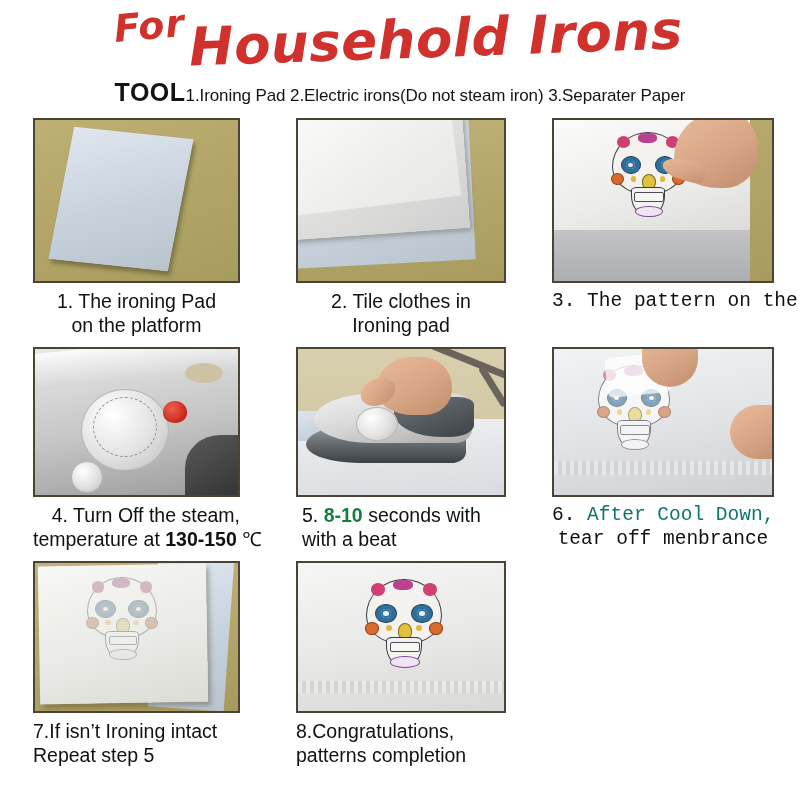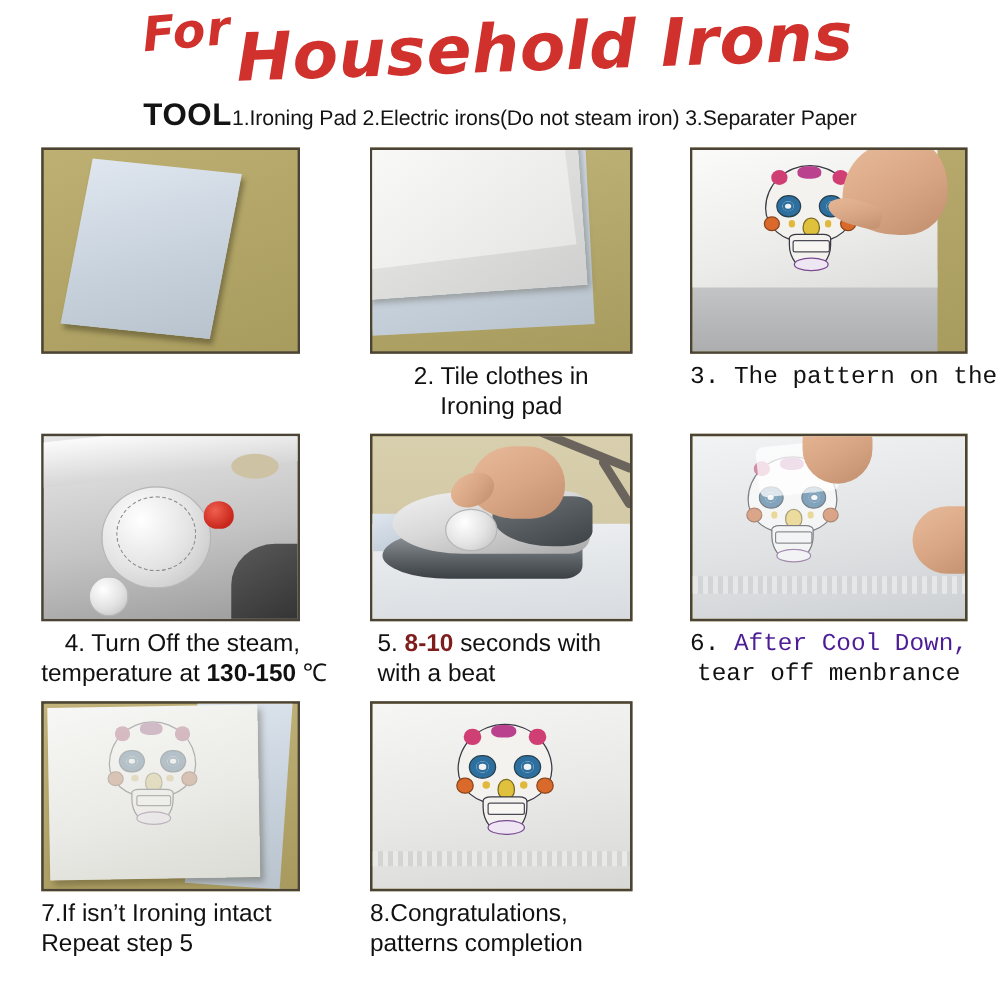--- a/index.html
+++ b/index.html
@@ -100,22 +100,22 @@
     overflow: hidden;
     background: #b4a86a;
   }
   .cap {
     font-size: 19.5px;
     line-height: 24px;
     color: #111111;
     white-space: nowrap;
   }
   .cap .b { font-weight: bold; }
-  .cap .red { color: #7f1d1d; font-weight: bold; }
-  .cap .redn { color: #4c1d95; font-weight: normal; }
+  .cap .red { color: #15803d; font-weight: bold; }
+  .cap .redn { color: #0f766e; font-weight: normal; }
   .cap .l1, .cap .l2 { display: block; }
 
   
   .khaki {
     position: absolute; left:0; top:0; right:0; bottom:0;
     background: linear-gradient(160deg,#bdb072 0%, #b3a668 45%, #a89b5e 100%);
   }
   .tabletop {
     position: absolute; left:0; top:0; right:0; bottom:0;
     background: linear-gradient(170deg,#c0b378 0%, #a89b5e 100%);
@@ -253,20 +253,24 @@
 <div id="grid">
 
   <div class="row">
 
     <div class="cell c1">
       <div class="photo" style="width:207px;height:165px;">
         <div class="khaki"></div>
         <div class="padblue" style="left:26px;top:12px;width:120px;height:134px;
                     transform:rotate(6deg) skewX(-5deg);
                     box-shadow:3px 4px 4px rgba(60,55,30,.45);"></div>
+      </div>
+      <div class="cap" style="text-align:center;width:207px;margin-top:6px;">
+        <span class="l1">1. The ironing Pad</span>
+        <span class="l2">on the platform</span>
       </div>
     </div>
 
     <div class="cell c2">
       <div class="photo" style="width:210px;height:165px;">
         <div class="tabletop"></div>
         <div class="padblue" style="left:-4px;top:-4px;width:178px;height:148px;
                     transform:rotate(-3deg);"></div>
         <div class="whitecloth" style="left:-8px;top:-8px;width:176px;height:122px;
                     transform:rotate(-4deg);

